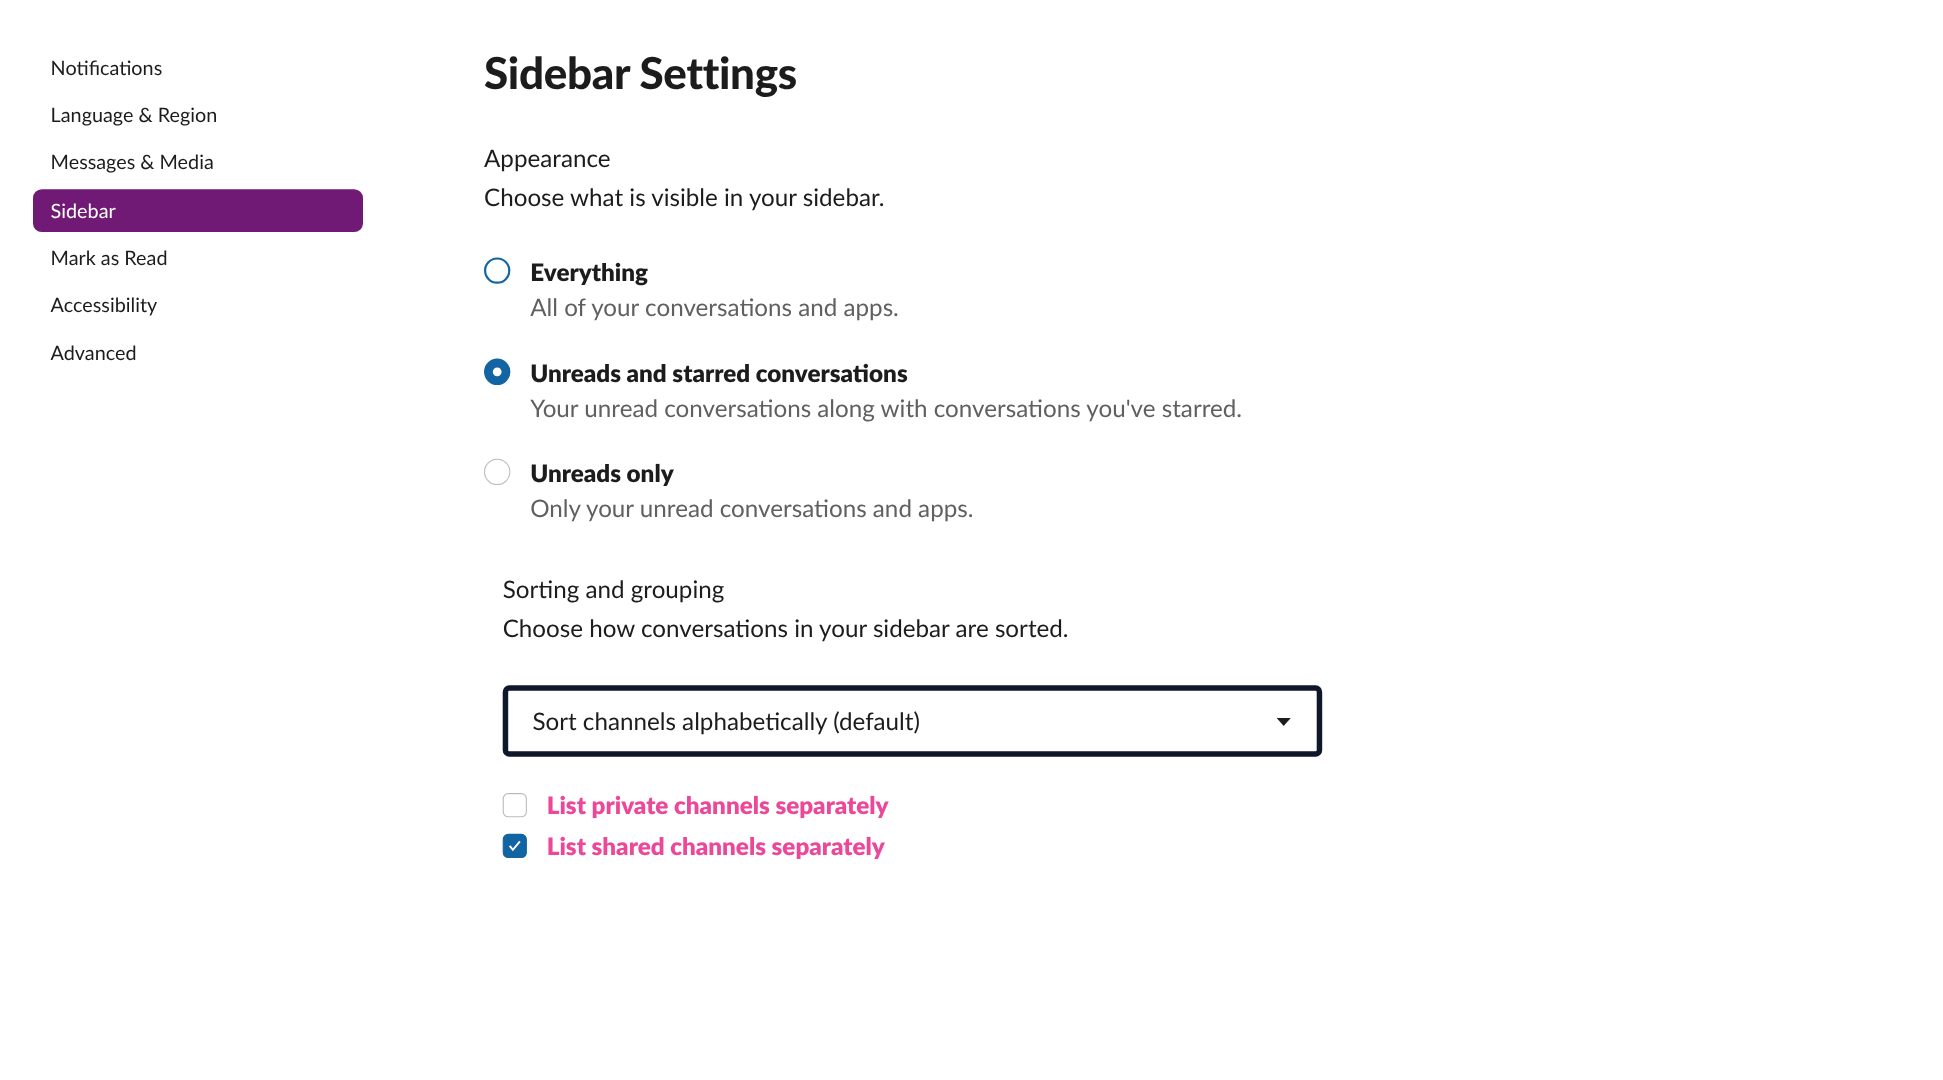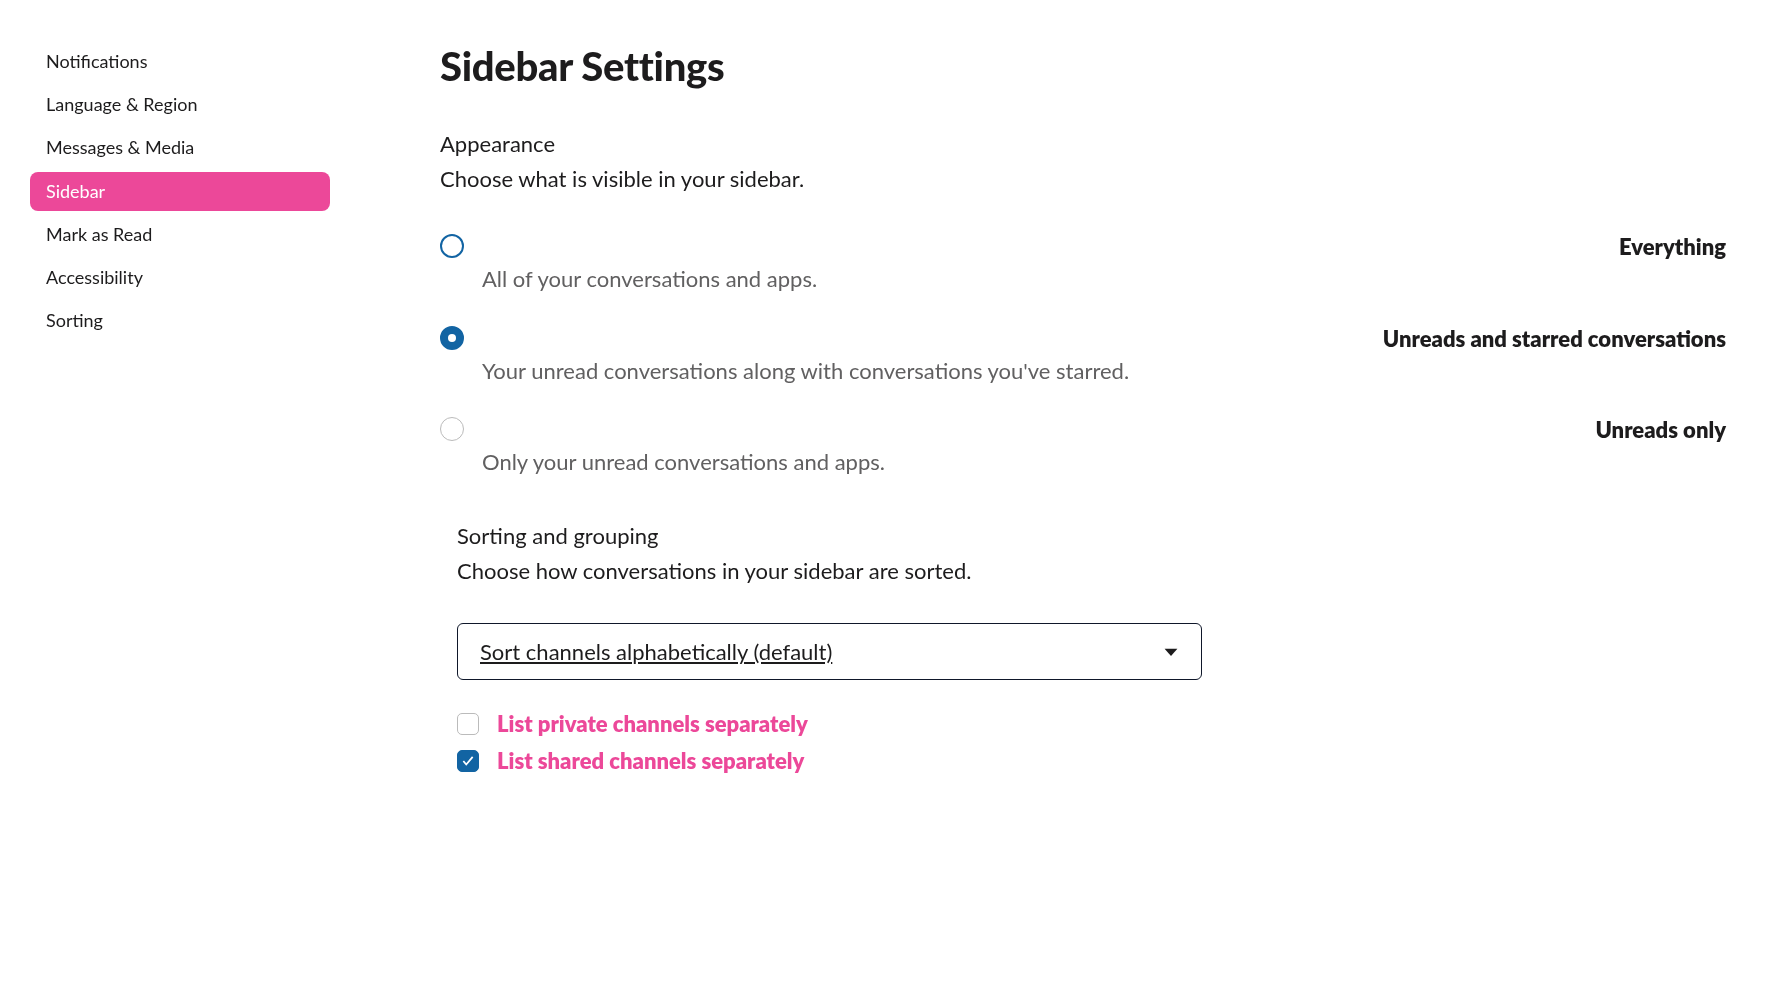--- a/index.html
+++ b/index.html
@@ -19,21 +19,21 @@
     .sidebar-item {
       padding: 7px 16px;
       font-size: 18px;
       color: #1d1c1d;
       cursor: pointer;
       border-radius: 8px;
       line-height: 1.4;
       margin-bottom: 4px;
     }
     .sidebar-item.active {
-      background: #ec4899;
+      background: #701a75;
       color: #fff;
       font-weight: 400;
     }
     .main {
       flex: 1;
       padding-left: 110px;
       padding-right: 40px;
       padding-top: 0;
     }
     .page-title {
@@ -90,46 +90,44 @@
       height: 8px;
       background: #fff;
       border-radius: 50%;
     }
     .radio-text { flex: 1; }
     .radio-label {
       font-size: 22px;
       font-weight: 800;
       color: #1d1c1d;
       line-height: 1.45;
-      text-align: right;
     }
     .radio-desc {
       font-size: 22px;
       color: #616061;
       line-height: 1.45;
     }
     .select-wrapper {
       position: relative;
       width: 745px;
       margin-bottom: 30px;
     }
     .select-box {
       width: 100%;
       padding: 14px 22px;
       font-size: 22px;
       color: #1d1c1d;
-      border: 1px solid #0f172a;
+      border: 5px solid #0f172a;
       border-radius: 6px;
       background: #fff;
       cursor: pointer;
       display: flex;
       justify-content: space-between;
       align-items: center;
       font-family: inherit;
-      text-decoration: underline;
     }
     .select-box svg {
       width: 16px;
       height: 16px;
       fill: #1d1c1d;
     }
     .checkbox-option {
       display: flex;
       align-items: center;
       margin-bottom: 10px;
@@ -167,21 +165,21 @@
 </head>
 <body>
 
 <nav class="sidebar">
   <div class="sidebar-item">Notifications</div>
   <div class="sidebar-item">Language &amp; Region</div>
   <div class="sidebar-item">Messages &amp; Media</div>
   <div class="sidebar-item active">Sidebar</div>
   <div class="sidebar-item">Mark as Read</div>
   <div class="sidebar-item">Accessibility</div>
-  <div class="sidebar-item">Sorting</div>
+  <div class="sidebar-item">Advanced</div>
 </nav>
 
 <main class="main">
   <h1 class="page-title">Sidebar Settings</h1>
 
   <section>
     <h2 class="section-heading">Appearance</h2>
     <p class="section-desc">Choose what is visible in your sidebar.</p>
 
     <div class="radio-group">

